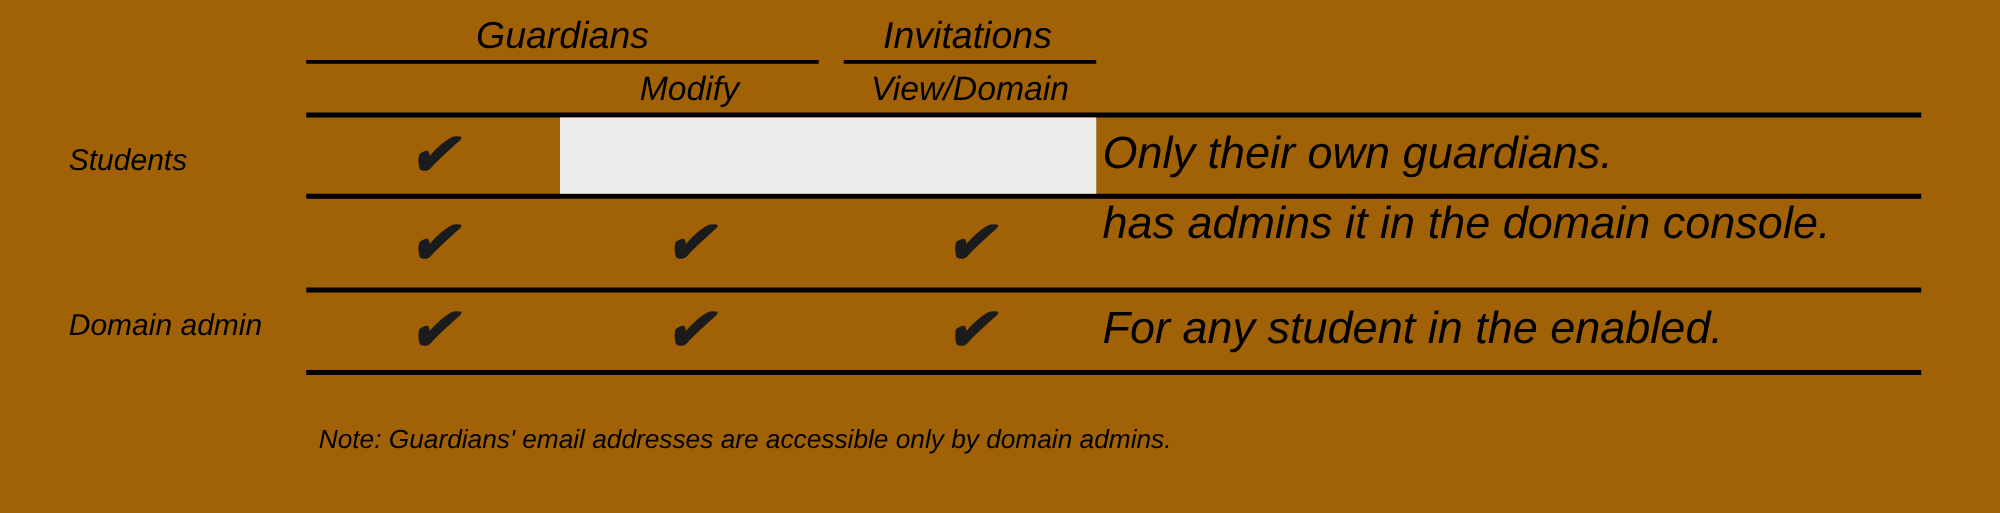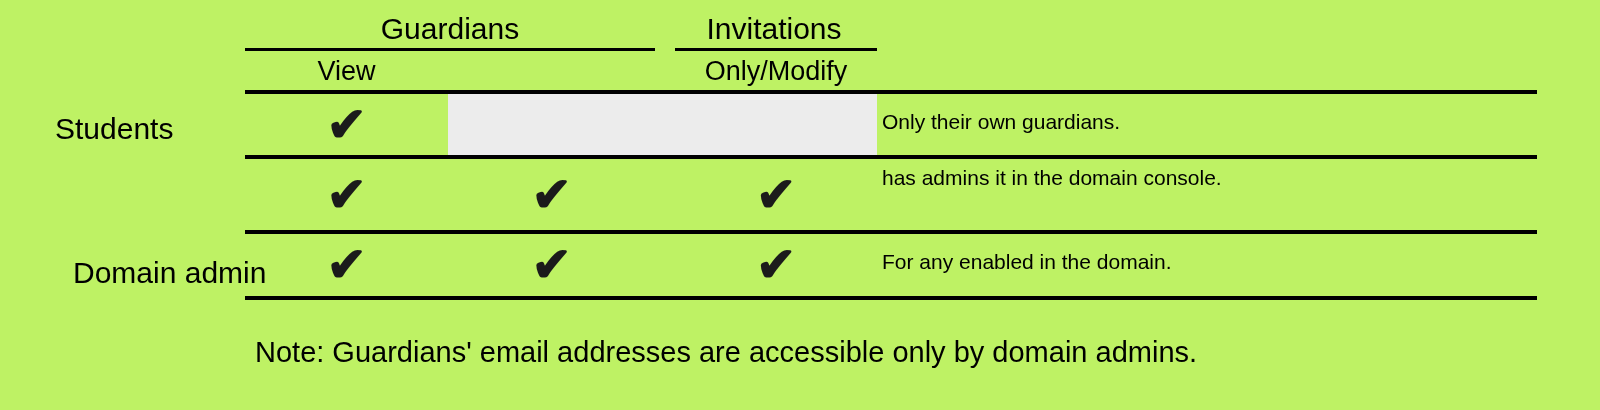--- a/index.html
+++ b/index.html
@@ -6,22 +6,23 @@
     margin: 0;
     padding: 0;
     background: #ffffff;
     font-family: "Liberation Sans", sans-serif;
     color: #000000;
   }
   #canvas {
     position: relative;
     width: 1600px;
     height: 410px;
-    background: #bef264;
+    background: #a16207;
     overflow: hidden;
+    font-style: italic;
   }
   .rule {
     position: absolute;
     background: #000000;
   }
   .h-group {
     position: absolute;
     top: 12px;
     font-size: 30px;
     line-height: 34px;
@@ -32,75 +33,75 @@
     position: absolute;
     top: 54px;
     font-size: 27px;
     line-height: 34px;
     text-align: center;
     white-space: nowrap;
   }
   .row-label {
     position: absolute;
     left: 55px;
-    font-size: 30px;
+    font-size: 24px;
     line-height: 34px;
     white-space: nowrap;
   }
   .check-cell {
     position: absolute;
     display: flex;
     align-items: center;
     justify-content: center;
   }
   .check-glyph {
     font-size: 48px;
     font-weight: bold;
     color: #1b1b1b;
     line-height: 1;
   }
   .desc {
     position: absolute;
     left: 882px;
     width: 660px;
-    font-size: 21px;
+    font-size: 36px;
     line-height: 32px;
     white-space: nowrap;
   }
   .disabled-cell {
     position: absolute;
     left: 448px;
     top: 94px;
     width: 429px;
     height: 61px;
     background: #ececec;
   }
   .note {
     position: absolute;
     left: 255px;
     top: 336px;
-    font-size: 29px;
+    font-size: 21px;
     line-height: 32px;
     white-space: nowrap;
     text-align: right;
   }
 </style>
 </head>
 <body>
 
 <div id="canvas">
 
   <div class="h-group" style="left:245px; width:410px;">Guardians</div>
   <div class="h-group" style="left:673px; width:202px;">Invitations</div>
 
   <div class="rule" style="left:245px; top:48px; width:410px; height:3px;"></div>
   <div class="rule" style="left:675px; top:48px; width:202px; height:3px;"></div>
 
-  <div class="h-col" style="left:245px; width:203px;">View</div>
-  <div class="h-col" style="left:675px; width:202px;">Only/Modify</div>
+  <div class="h-col" style="left:448px; width:207px;">Modify</div>
+  <div class="h-col" style="left:675px; width:202px;">View/Domain</div>
 
   <div class="rule" style="left:245px; top:90px; width:1292px; height:4px;"></div>
   <div class="rule" style="left:245px; top:155px; width:1292px; height:4px;"></div>
   <div class="rule" style="left:245px; top:230px; width:1292px; height:4px;"></div>
   <div class="rule" style="left:245px; top:296px; width:1292px; height:4px;"></div>
 
   <div class="row-label" style="top:112px;">Students</div>
   <div class="disabled-cell"></div>
   <div class="check-cell" style="left:245px; top:94px; width:203px; height:61px;">
     <span class="check-glyph">✔</span>
@@ -115,29 +116,29 @@
   <div class="check-cell" style="left:448px; top:159px; width:207px; height:71px;">
     <span class="check-glyph">✔</span>
   </div>
   <div class="check-cell" style="left:675px; top:159px; width:202px; height:71px;">
     <span class="check-glyph">✔</span>
   </div>
   <div class="desc" style="top:162px;">
     <div>has admins it in the domain console.</div>
   </div>
 
-  <div class="row-label" style="top:256px;margin-left:18px;">Domain admin</div>
+  <div class="row-label" style="top:244px;">Domain admin</div>
   <div class="check-cell" style="left:245px; top:234px; width:203px; height:62px;">
     <span class="check-glyph">✔</span>
   </div>
   <div class="check-cell" style="left:448px; top:234px; width:207px; height:62px;">
     <span class="check-glyph">✔</span>
   </div>
   <div class="check-cell" style="left:675px; top:234px; width:202px; height:62px;">
     <span class="check-glyph">✔</span>
   </div>
   <div class="desc" style="top:246px;">
-    <div>For any enabled in the domain.</div>
+    <div>For any student in the enabled.</div>
   </div>
 
   <div class="note">Note: Guardians' email addresses are accessible only by domain admins.</div>
 
 </div>
 
 </body></html>

